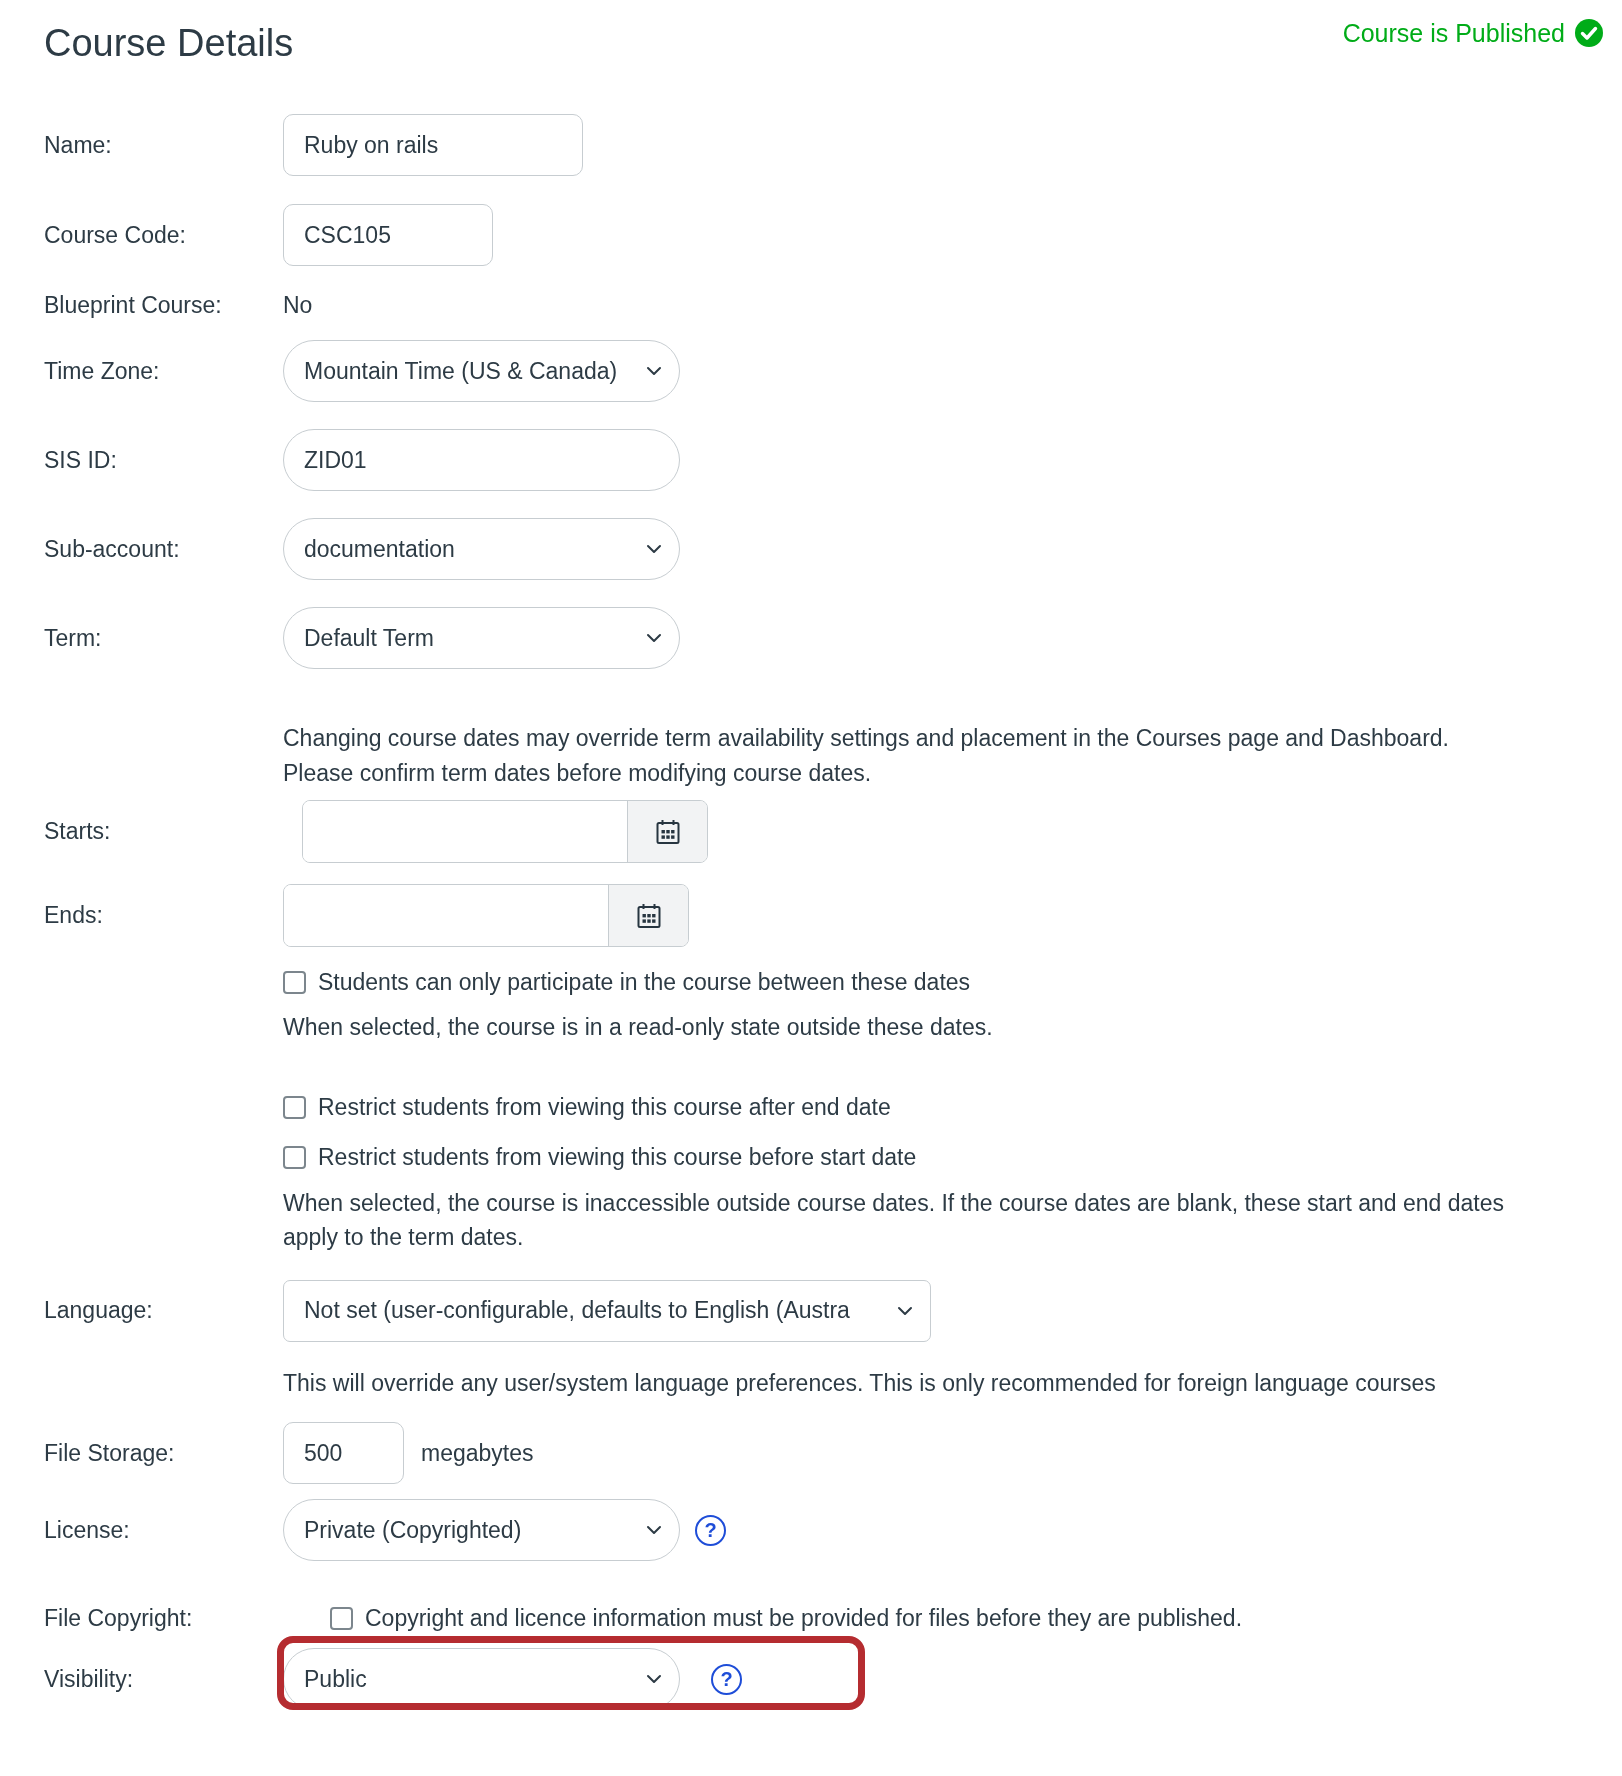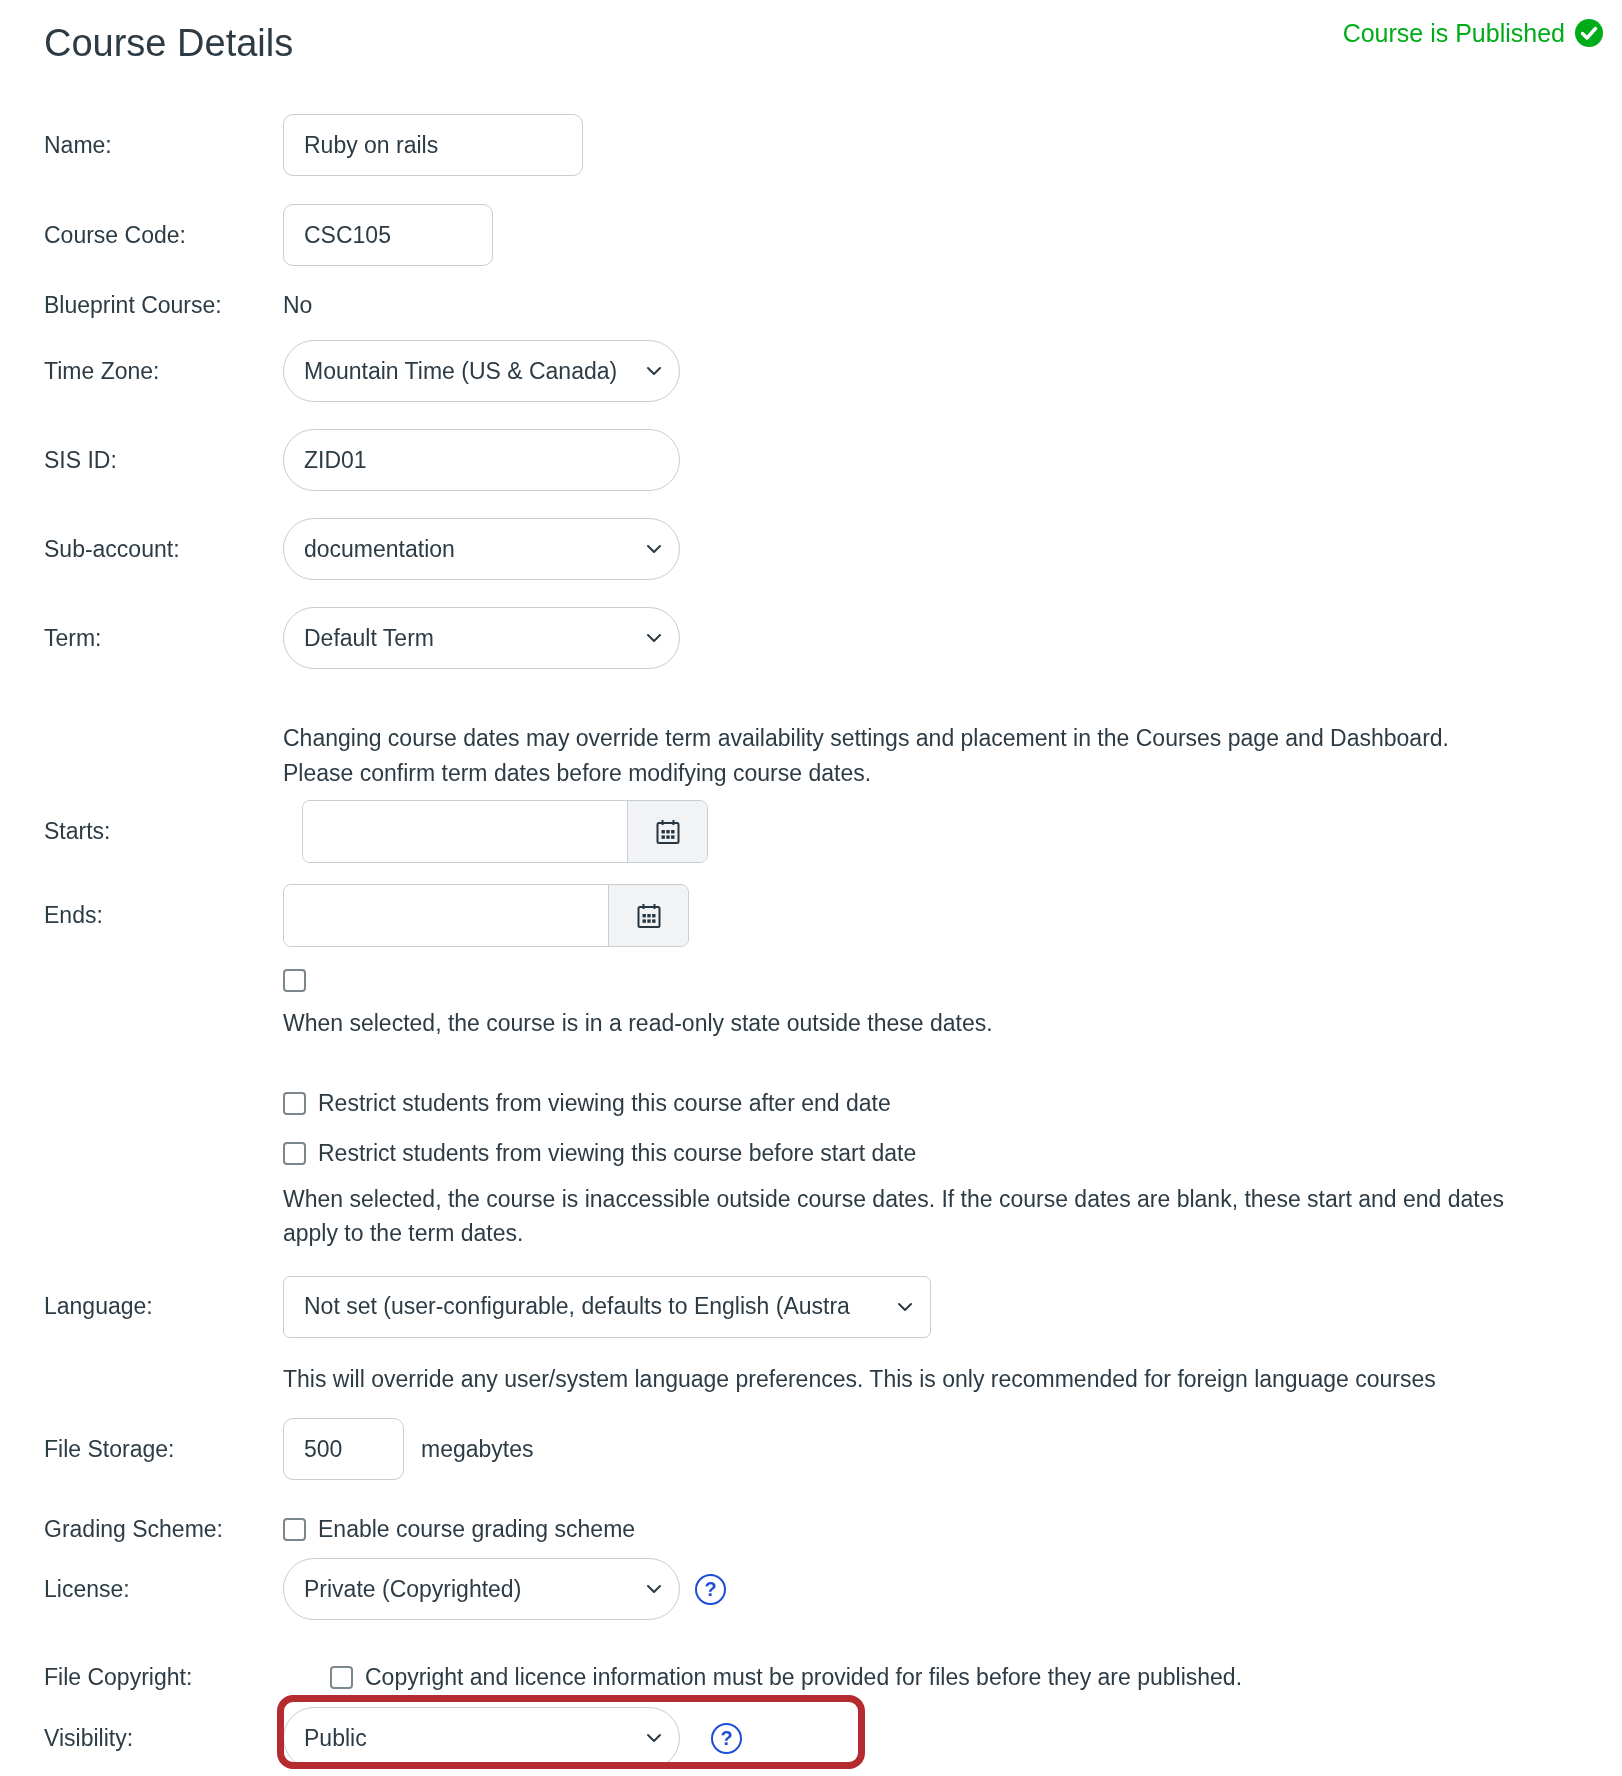--- a/index.html
+++ b/index.html
@@ -196,20 +196,21 @@
           </svg>
         </span>
       </div>
     </div>
   </div>
 
   <div class="row" style="margin-bottom:14px;">
     <div></div>
     <div class="check-line">
       <span class="checkbox"></span>
+      <span>Students can only participate in the course between these dates</span>
     </div>
   </div>
   <div class="row">
     <div></div>
     <div class="helper">When selected, the course is in a read-only state outside these dates.</div>
   </div>
 
   <div class="row" style="margin-top:49px; margin-bottom:22px;">
     <div></div>
     <div class="check-line">
@@ -247,27 +248,20 @@
   </div>
 
   <div class="row" style="margin-top:22px;">
     <div class="label">File Storage:</div>
     <div class="inline-center">
       <input class="text-input w-store" type="text" value="500" style="">
       <span class="suffix">megabytes</span>
     </div>
   </div>
 
-  <div class="row" style="margin-top:36px;">
-    <div class="label">Grading Scheme:</div>
-    <div class="check-line">
-      <span class="checkbox"></span>
-      <span>Enable course grading scheme</span>
-    </div>
-  </div>
 
   <div class="row" style="margin-top:15px;">
     <div class="label">License:</div>
     <div class="inline-center">
       <div class="select w-std">
         <span class="val">Private (Copyrighted)</span>
         <span style="display:flex;">
           <svg width="22" height="22" viewBox="0 0 22 22">
               <path d="M5 8l6 6 6-6" fill="none" stroke="#2D3B45" stroke-width="2" stroke-linecap="round" stroke-linejoin="round"></path>
             </svg>

